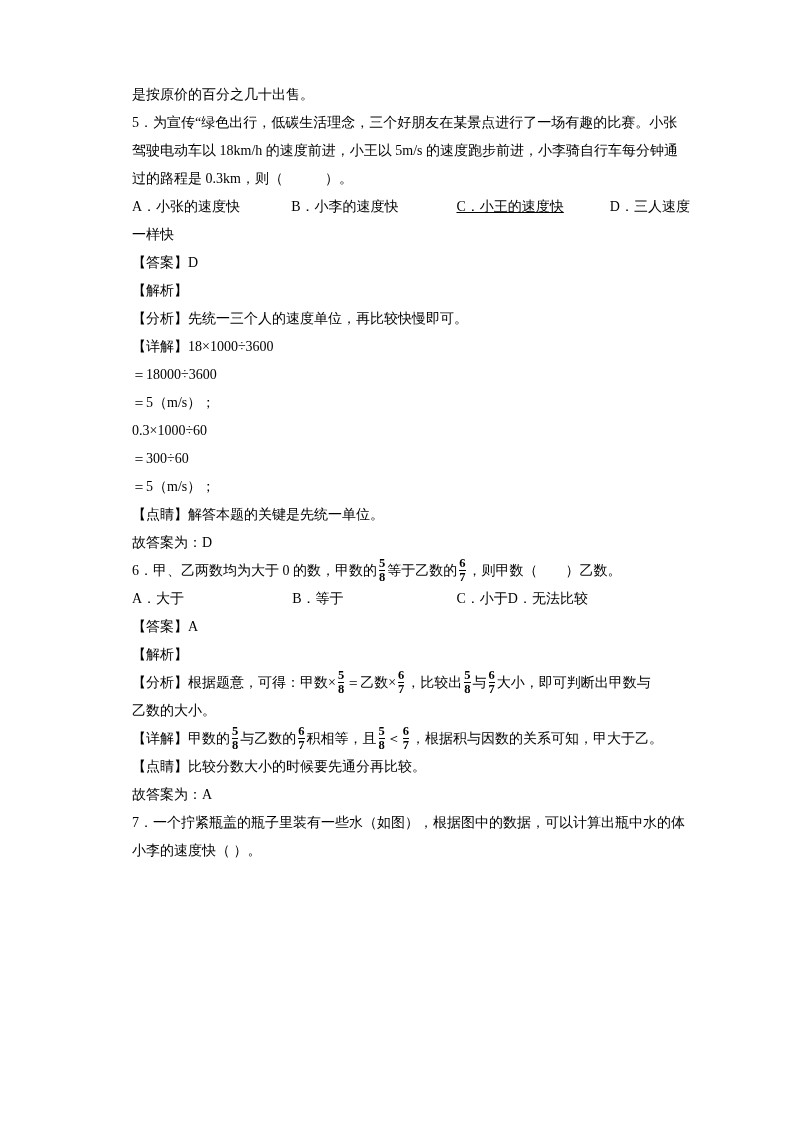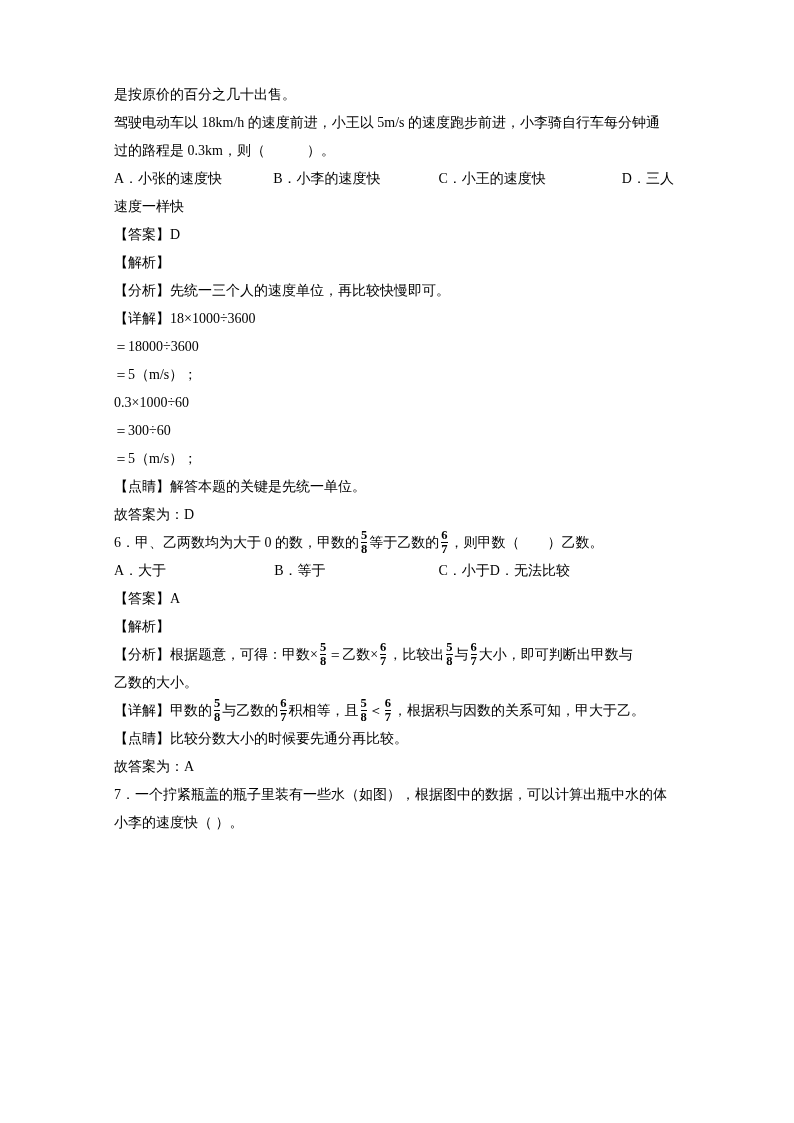--- a/index.html
+++ b/index.html
@@ -12,21 +12,21 @@
     width: 794px;
     height: 1123px;
     background: #ffffff;
     color: #000000;
     font-family: "Liberation Serif", "DejaVu Serif", serif;
     font-size: 14px;
     overflow: hidden;
   }
   .content {
     position: absolute;
-    left: 114px;
+    left: 132px;
     top: 81px;
     width: 560px;
   }
   .content p {
     margin: 0;
     line-height: 28px;
     white-space: nowrap;
   }
   .content p.wrapline {
     white-space: normal;
@@ -41,33 +41,34 @@
     font-weight: bold;
     font-size: 12.5px;
     line-height: 1.05;
     padding: 0 2px;
   }
   .frac .num { display: block; }
   .frac .den { display: block; border-top: 1.4px solid #000; }
   
   .opts-q5 span:nth-of-type(1) { margin-right: 51px; }
   .opts-q5 span:nth-of-type(2) { margin-right: 58px; }
-  .opts-q5 span:nth-of-type(3) { margin-right: 76px; }
+  .opts-q5 span:nth-of-type(3) { margin-right: 46px; text-decoration: underline; }
   .opts-q6 span:nth-of-type(1) { margin-right: 108px; }
   .opts-q6 span:nth-of-type(2) { margin-right: 113px; text-align: right; }
   .opts-q6 span:nth-of-type(3) { }
 </style>
 </head>
 <body>
 
 <div class="page">
   <div class="content">
 
     <p>是按原价的百分之几十出售。</p>
 
+    <p>5．为宣传“绿色出行，低碳生活理念，三个好朋友在某景点进行了一场有趣的比赛。小张</p>
     <p>驾驶电动车以 18km/h 的速度前进，小王以 5m/s 的速度跑步前进，小李骑自行车每分钟通</p>
     <p>过的路程是 0.3km，则（　　　）。</p>
 
     <p class="wrapline opts-q5"><span>A．小张的速度快</span><span>B．小李的速度快</span><span>C．小王的速度快</span><span>D．三人速度一样快</span></p>
 
     <p>【答案】D</p>
     <p>【解析】</p>
     <p>【分析】先统一三个人的速度单位，再比较快慢即可。</p>
 
     <p>【详解】18×1000÷3600</p>

